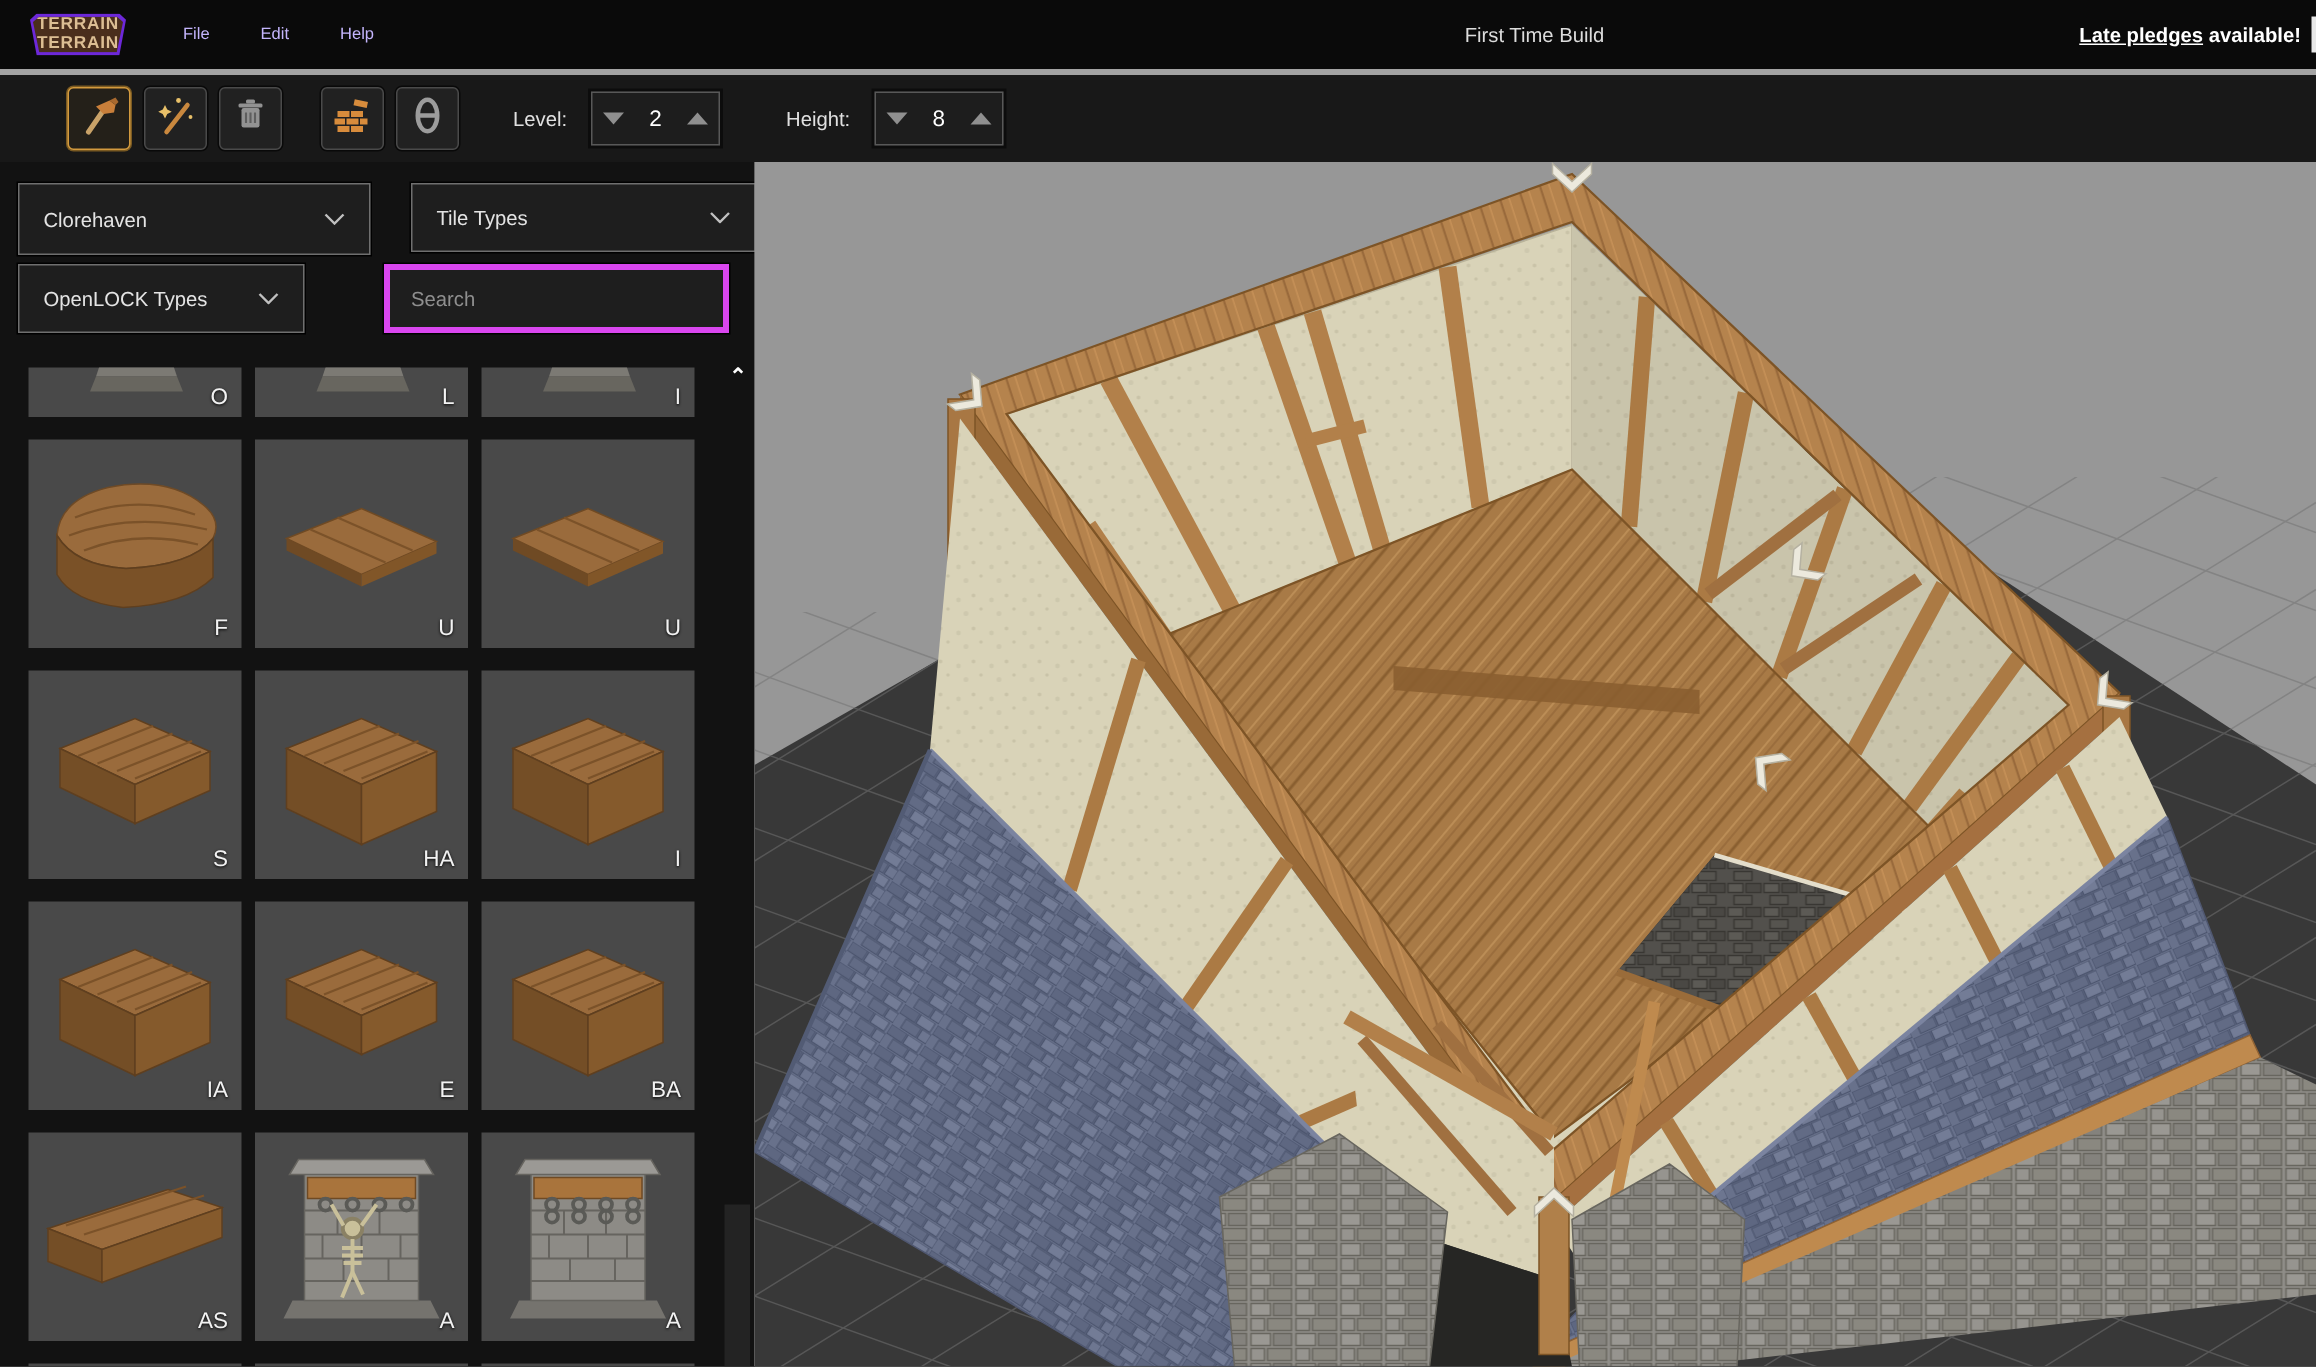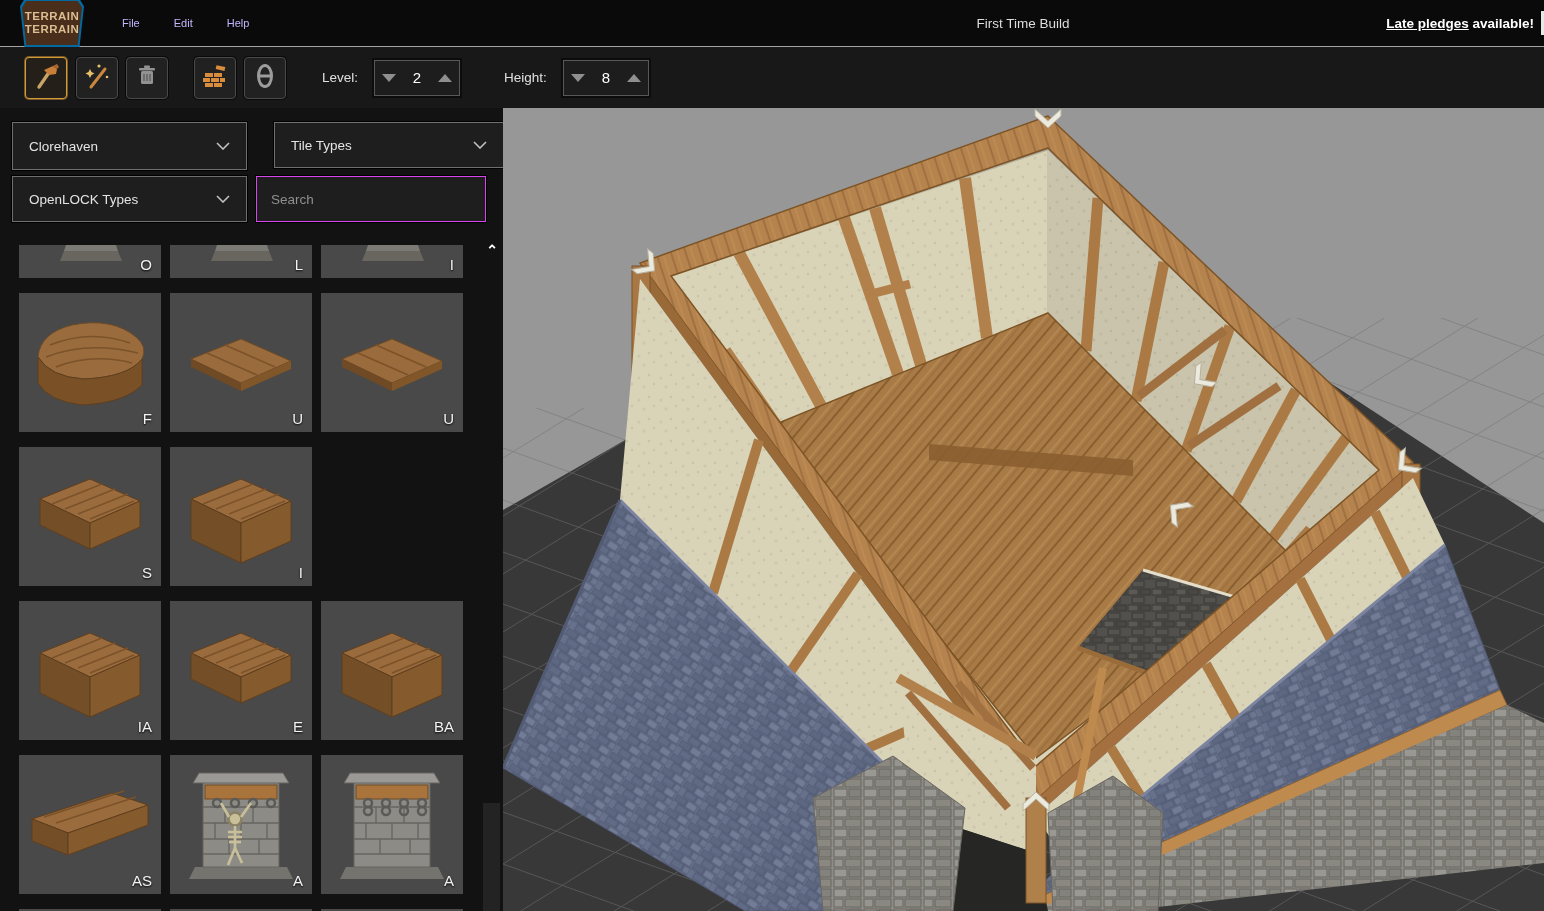--- a/index.html
+++ b/index.html
@@ -1,52 +1,52 @@
 <!DOCTYPE html>
 <html><head>
 <meta charset="utf-8">
 <style>
   * { margin:0; padding:0; box-sizing:border-box; }
   body { font-family:"Liberation Sans", sans-serif; background:#000; }
   .app { width:1544px; height:911px; overflow:hidden; position:relative; background:#121212; user-select:none; }
 
   
   .topbar { height:46px; background:#0a0a0a; display:flex; align-items:center; position:relative; }
-  .logo { margin-left:20px; width:64px; height:48px; position:relative;
+  .logo { margin-left:20px; width:64px; height:28px; position:relative;
           clip-path:polygon(7% 0,93% 0,100% 15%,93% 100%,7% 100%,0 15%);
-          background:#0369a1; flex:none; }
+          background:#6d28d9; flex:none; }
   .logo-inner { position:absolute; inset:2px; clip-path:polygon(7% 0,93% 0,100% 15%,93% 100%,7% 100%,0 15%);
           background:#4a2e1c; display:flex; flex-direction:column; align-items:center; justify-content:center; }
   .logo-inner span { color:#dcbe93; font-weight:bold; font-size:11.5px; line-height:1.15; letter-spacing:.5px; }
   .menus { display:flex; gap:34px; margin-left:38px; }
   .menu-item { color:#c4b5fd; font-size:11px; cursor:default; }
   .doc-title { position:absolute; left:1023px; transform:translateX(-50%); color:#dcdcdc; font-size:13.5px; }
   .pledge { position:absolute; right:10px; color:#fff; font-size:13.5px; font-weight:bold;text-align:right; }
   .pledge .u { text-decoration:underline; }
   .edge-bar { position:absolute; right:0; top:11px; width:3px; height:24px; background:#e8e8e8; }
 
   
-  .toolbar { height:62px; background:#181818; display:flex; align-items:center; border-top:1px solid #a3a3a3; }
+  .toolbar { height:62px; background:#181818; display:flex; align-items:center; border-top:4px solid #a3a3a3;padding-left:20px; }
   .tbtn { width:42px; height:42px; background:#212121; border:1px solid #4a4a4a; border-radius:4px;
           box-shadow:0 0 0 1px #090909; display:flex; align-items:center; justify-content:center; cursor:pointer; flex:none; }
   .tbtn.selected { border-color:#d39a3e; box-shadow:0 0 0 1px #7a5a22; background:#242019; }
   .tool-label { color:#e0e0e0; font-size:13.5px; }
   .spinner { margin-left:16px; width:86px; height:36px; background:#1d1d1d; border:1px solid #585858;
              box-shadow:0 0 0 2px #0c0c0c; display:flex; align-items:center; }
   .spin-btn { width:28px; height:100%; display:flex; align-items:center; justify-content:center; cursor:pointer; }
   .tri-down { width:0; height:0; border-left:7px solid transparent; border-right:7px solid transparent; border-top:8px solid #8f8f8f; }
   .tri-up   { width:0; height:0; border-left:7px solid transparent; border-right:7px solid transparent; border-bottom:8px solid #8f8f8f; }
   .spin-val { flex:1; text-align:center; color:#fff; font-size:15px; }
 
   
   .main { display:flex; height:803px; }
   .sidebar { width:503px; background:#121212; position:relative; flex:none; }
   .dd { position:absolute; background:#1e1e1e; border:1px solid #6f6f6f; box-shadow:0 0 0 1px #000;
         display:flex; align-items:center; justify-content:space-between; padding:0 16px; color:#e4e4e4; font-size:13.5px; }
-  .search-box { position:absolute; background:#1e1e1e; border:1px solid #d946ef; box-shadow:0 0 0 1px #000;
+  .search-box { position:absolute; background:#1e1e1e; border:4px solid #d946ef; box-shadow:0 0 0 1px #000;
         display:flex; align-items:center; padding:0 14px;gap:24px; }
   .search-box input { flex:1; background:transparent; border:none; outline:none; color:#e4e4e4; font-size:13.5px;
         font-family:"Liberation Sans", sans-serif; }
   .search-box input::placeholder { color:#8f8f8f; }
 
   .tile-grid { position:absolute; left:19px; top:137px; width:466px; }
   .tile-row { display:flex; gap:9px; margin-bottom:15px; }
   .cell { width:142px; height:139px; background:#494949; position:relative; overflow:hidden; cursor:pointer; }
   .cell svg { position:absolute; left:0; top:0; width:142px; height:139px; }
   .cell .lbl { position:absolute; right:9px; bottom:5px; color:#f2f2f2; font-size:15px; text-shadow:0 1px 2px #000; }
@@ -166,21 +166,21 @@
         <svg width="14" height="8" viewBox="0 0 14 8">
             <polyline points="1,1 7,7 13,1" fill="none" stroke="#c0c0c0" stroke-width="1.6"></polyline>
           </svg>
       </div>
       <div class="dd" style="left:256px; top:14px; width:230px; height:46px;margin-left:18px;">
         <span>Tile Types</span>
         <svg width="14" height="8" viewBox="0 0 14 8">
             <polyline points="1,1 7,7 13,1" fill="none" stroke="#c0c0c0" stroke-width="1.6"></polyline>
           </svg>
       </div>
-      <div class="dd" style="left:12px; top:68px; width:235px; height:46px;">
+      <div class="dd" style="left:12px; top:68px; width:191px; height:46px;">
         <span>OpenLOCK Types</span>
         <svg width="14" height="8" viewBox="0 0 14 8">
             <polyline points="1,1 7,7 13,1" fill="none" stroke="#c0c0c0" stroke-width="1.6"></polyline>
           </svg>
       </div>
       <div class="search-box" style="left:256px; top:68px; width:230px; height:46px;">
         <input type="text" placeholder="Search" style="">
         <svg width="19" height="19" viewBox="0 0 19 19">
           <circle cx="7.5" cy="7.5" r="5.6" fill="none" stroke="#aaa" stroke-width="1.8"></circle>
           <line x1="11.8" y1="11.8" x2="17" y2="17" stroke="#aaa" stroke-width="1.8"></line>
@@ -277,20 +277,34 @@
 <g stroke="#7b5229" stroke-width="1.5">
                   <line x1="32" y1="57" x2="82" y2="37"></line>
                   <line x1="45" y1="62" x2="95" y2="42"></line>
                   <line x1="58" y1="67" x2="108" y2="47"></line>
                   <line x1="70" y1="72" x2="114" y2="54"></line>
                 </g>
 <polygon points="20,52 70,76 70,102 20,78" fill="#744e26" stroke="#5f3f1f"></polygon>
 <polygon points="70,76 120,54 120,80 70,102" fill="#855a2c" stroke="#5f3f1f"></polygon>
               </svg>
               <span class="lbl">S</span>
+            </div>
+            <div class="cell">
+              <svg viewBox="0 0 140 139">
+                <polygon points="20,52 70,32 120,54 70,76" fill="#9a6b3c" stroke="#5f3f1f"></polygon>
+<g stroke="#7b5229" stroke-width="1.5">
+                  <line x1="32" y1="57" x2="82" y2="37"></line>
+                  <line x1="45" y1="62" x2="95" y2="42"></line>
+                  <line x1="58" y1="67" x2="108" y2="47"></line>
+                  <line x1="70" y1="72" x2="114" y2="54"></line>
+                </g>
+<polygon points="20,52 70,76 70,116 20,92" fill="#744e26" stroke="#5f3f1f"></polygon>
+<polygon points="70,76 120,54 120,94 70,116" fill="#855a2c" stroke="#5f3f1f"></polygon>
+              </svg>
+              <span class="lbl">HA</span>
             </div>
             <div class="cell">
               <svg viewBox="0 0 140 139">
                 <polygon points="20,52 70,32 120,54 70,76" fill="#9a6b3c" stroke="#5f3f1f"></polygon>
 <g stroke="#7b5229" stroke-width="1.5">
                   <line x1="32" y1="57" x2="82" y2="37"></line>
                   <line x1="45" y1="62" x2="95" y2="42"></line>
                   <line x1="58" y1="67" x2="108" y2="47"></line>
                   <line x1="70" y1="72" x2="114" y2="54"></line>
                 </g>

